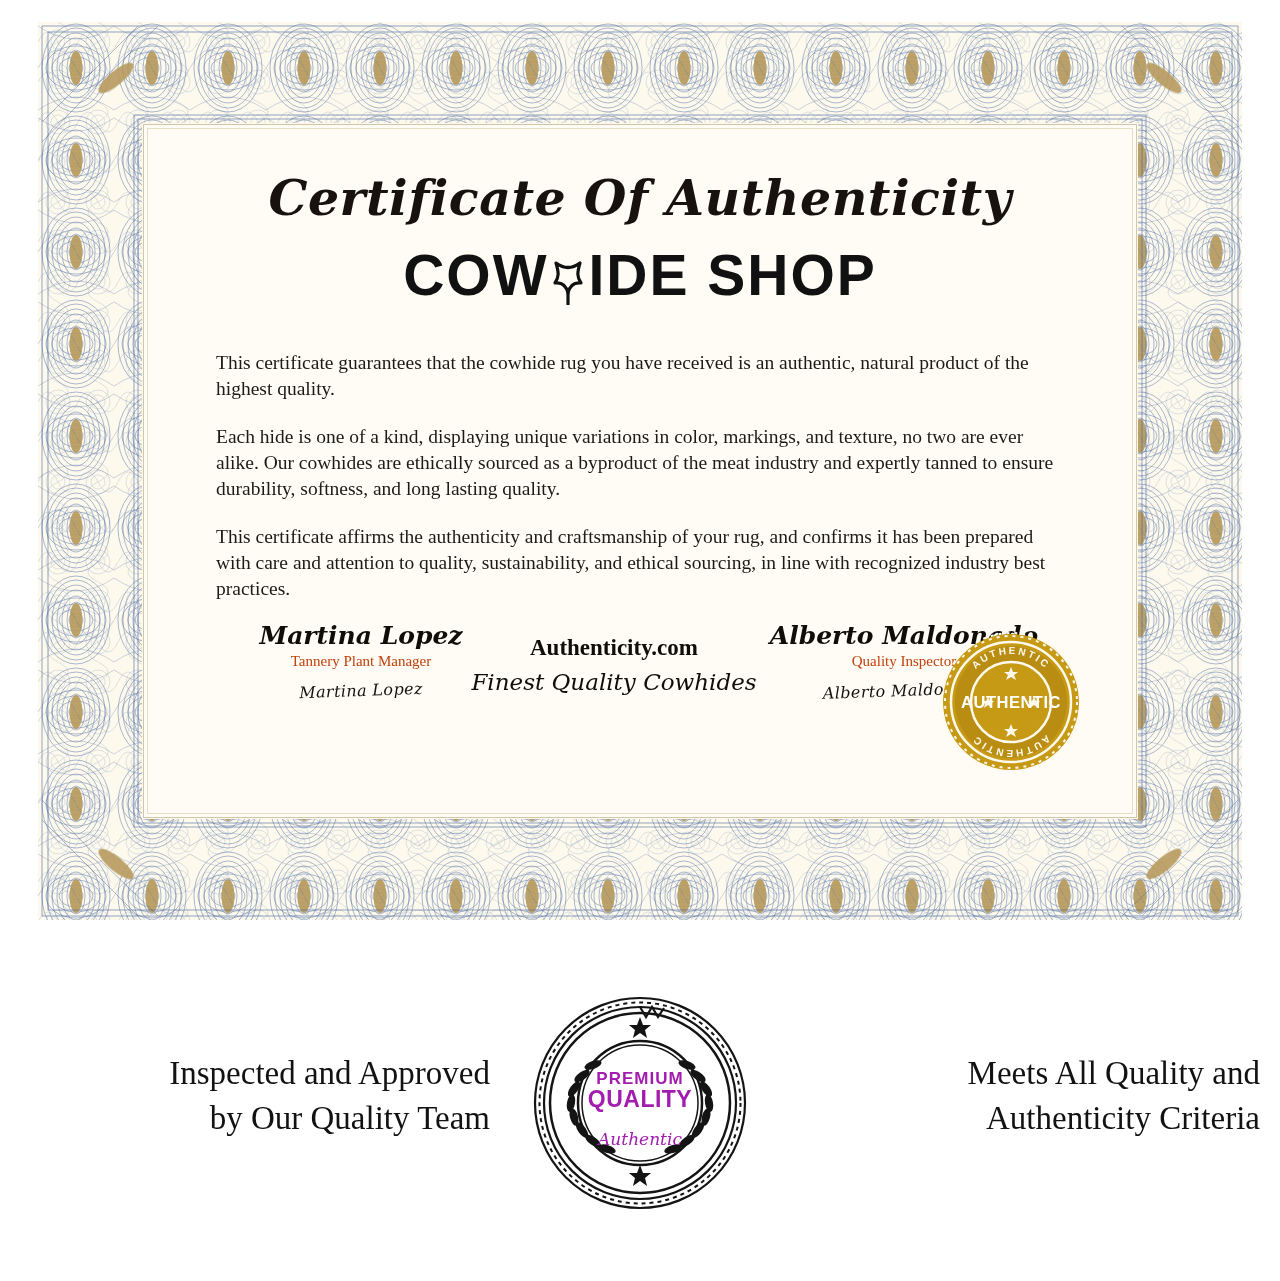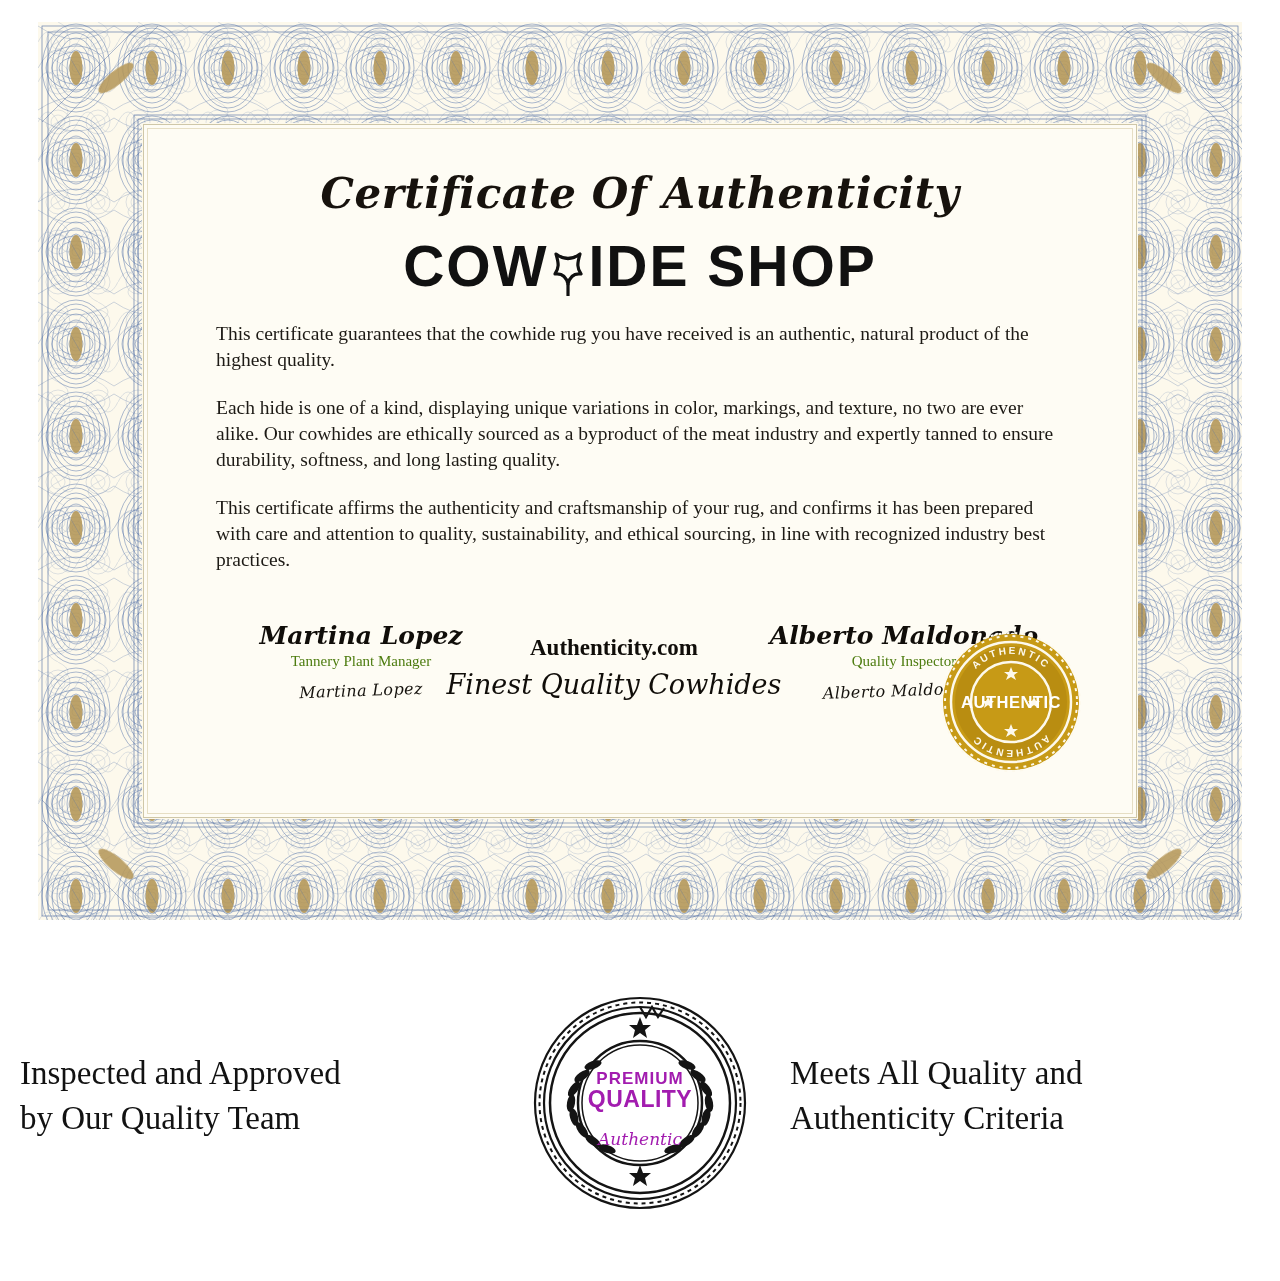--- a/index.html
+++ b/index.html
@@ -51,21 +51,21 @@
     inset: 3px;
     border: 1px solid #e6dec4;
     pointer-events: none;
   }
 
   .cert-title {
     text-align: center;
     font-family: "DejaVu Serif", serif;
     font-style: italic;
     font-weight: 700;
-    font-size: 42px;
+    font-size: 49px;
     color: #17120d;
     margin-top: 44px;
     letter-spacing: 0.5px;
   }
 
   .brand {
     text-align: center;
     font-family: "Liberation Sans", sans-serif;
     font-weight: 700;
     font-size: 57px;
@@ -79,21 +79,21 @@
   .brand .brand-text { display: inline-block; }
   .brand .hide-mark {
     display: inline-block;
     width: 40px;
     position: relative;
     vertical-align: baseline;
   }
   .brand .hide-mark svg { position: absolute; left: -2px; top: -42px; }
 
   .body-text {
-    margin: 24px 72px 0 72px;
+    margin: 44px 72px 0 72px;
     font-family: "Liberation Serif", serif;
     font-size: 19.5px;
     line-height: 26px;
     color: #1d1a15;
     text-align: left;
   }
   .body-text p { margin: 0 0 22px 0; }
 
   
   .sig-row {
@@ -111,42 +111,42 @@
     font-family: "DejaVu Serif", serif;
     font-style: italic;
     font-weight: 700;
     font-size: 25px;
     color: #100d09;
     white-space: nowrap;
   }
   .sig-role {
     font-family: "Liberation Serif", serif;
     font-size: 15px;
-    color: #4d7c0f;
+    color: #c2410c;
     margin-top: 3px;
   }
   .sig-hand {
     font-family: "DejaVu Serif", serif;
     font-style: italic;
     font-size: 16px;
     color: #15120d;
     margin-top: 11px;
     letter-spacing: 0.4px;
     transform: rotate(-2deg);
   }
   .sig-center-url {
     font-family: "Liberation Serif", serif;
     font-weight: 700;
     font-size: 23px;
     color: #100d09;
   }
   .sig-center-tag {
     font-family: "DejaVu Serif", serif;
     font-style: italic;
-    font-size: 27px;
+    font-size: 23px;
     color: #100d09;
     margin-top: 8px;
     white-space: nowrap;
   }
 
   
   .gold-seal {
     position: absolute;
     right: 54px;
     bottom: 44px;
@@ -170,21 +170,21 @@
     position: absolute;
     left: 0;
     top: 965px;
     width: 1280px;
     height: 260px;
   }
   .bottom-left, .bottom-right {
     position: absolute;
     top: 86px;
     width: 470px;
-    text-align: left;
+    text-align: right;
     font-family: "Liberation Serif", serif;
     font-size: 33px;
     line-height: 45px;
     color: #121212;
   }
   .bottom-left { left: 20px; }
   .bottom-right { right: 20px; }
 
   .premium-badge {
     position: absolute;

